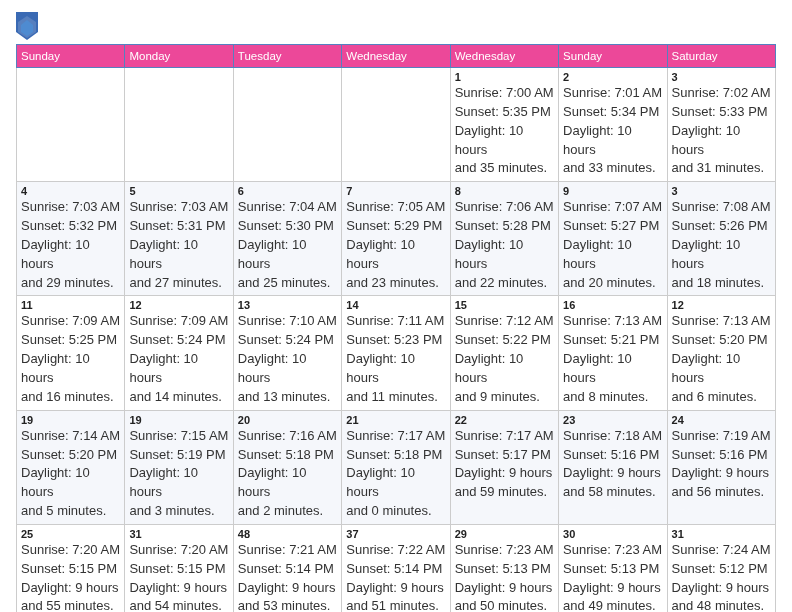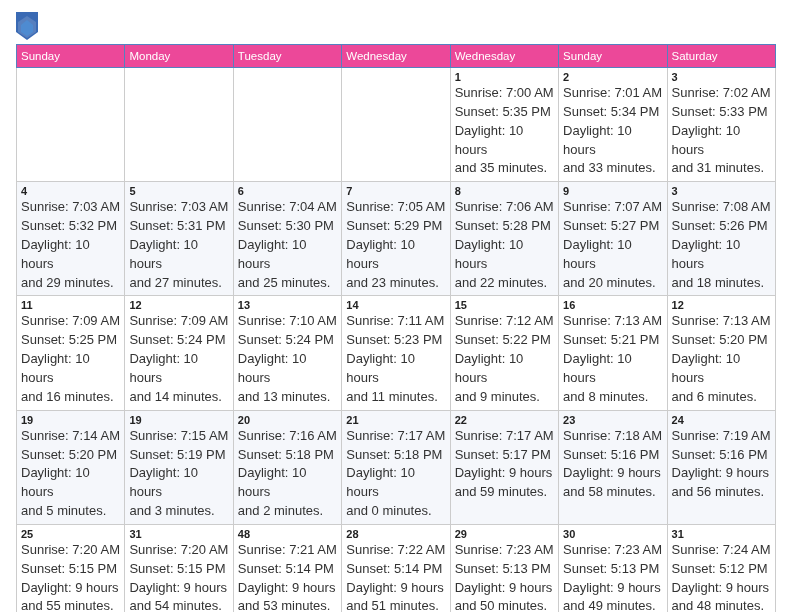--- a/index.html
+++ b/index.html
@@ -256,21 +256,21 @@
           </td>
           <td>
             <span class="day-num">31</span>
             <div class="day-info">Sunrise: 7:20 AM<br>Sunset: 5:15 PM<br>Daylight: 9 hours<br>and 54 minutes.</div>
           </td>
           <td>
             <span class="day-num">48</span>
             <div class="day-info">Sunrise: 7:21 AM<br>Sunset: 5:14 PM<br>Daylight: 9 hours<br>and 53 minutes.</div>
           </td>
           <td>
-            <span class="day-num">28</span>
+            <span class="day-num">37</span>
             <div class="day-info">Sunrise: 7:22 AM<br>Sunset: 5:14 PM<br>Daylight: 9 hours<br>and 51 minutes.</div>
           </td>
           <td>
             <span class="day-num">29</span>
             <div class="day-info">Sunrise: 7:23 AM<br>Sunset: 5:13 PM<br>Daylight: 9 hours<br>and 50 minutes.</div>
           </td>
           <td>
             <span class="day-num">30</span>
             <div class="day-info">Sunrise: 7:23 AM<br>Sunset: 5:13 PM<br>Daylight: 9 hours<br>and 49 minutes.</div>
           </td>

